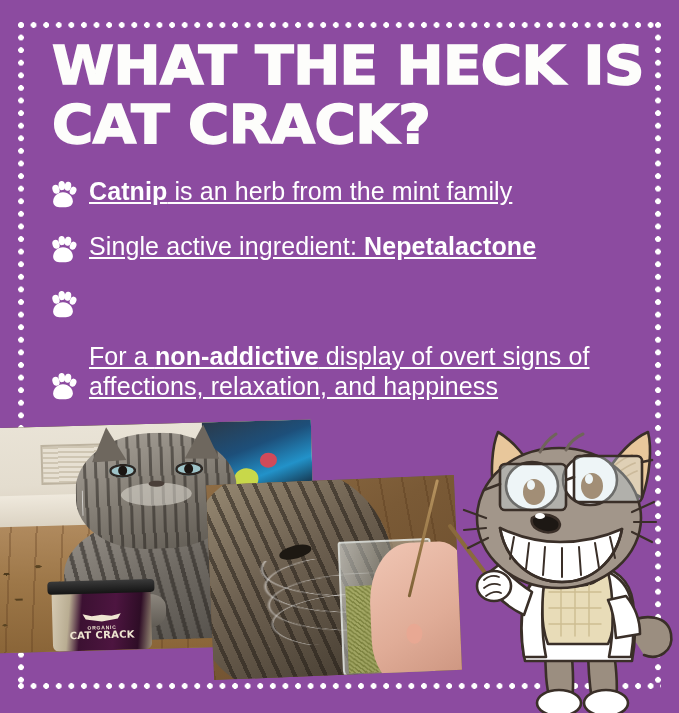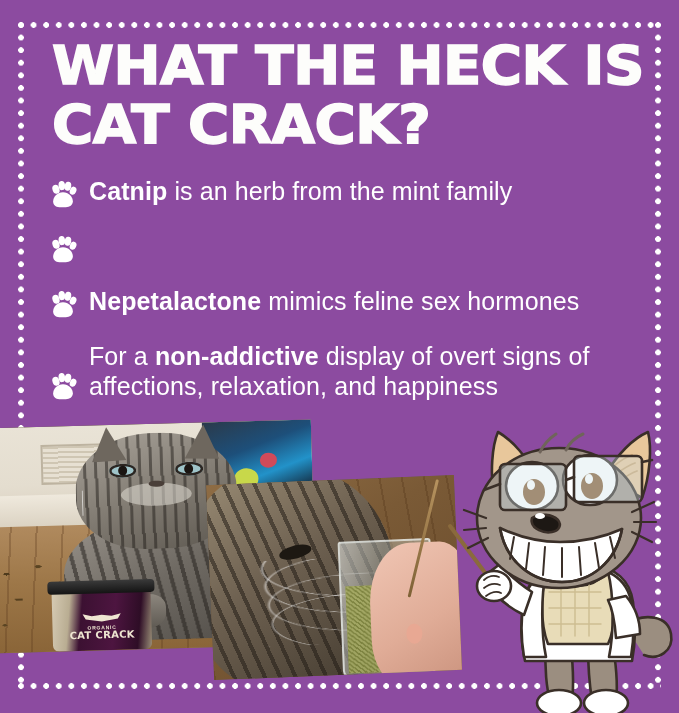--- a/index.html
+++ b/index.html
@@ -55,21 +55,21 @@
     display:flex;align-items:flex-start;
     margin-bottom:22px;
   }
   .bullet:last-child{margin-bottom:0;align-items:flex-end;}
   .paw{
     flex:0 0 auto;width:30px;height:30px;margin-right:11px;margin-top:3px;
   }
   .paw svg{display:block;width:30px;height:30px;}
   .btext{
     font-size:25px;line-height:30px;font-weight:400;
-    color:#ffffff;letter-spacing:0.1px;
+    color:#ffffff;letter-spacing:0.1px;text-decoration:underline;
   }
   .btext b{font-weight:700;}
 
   
   .photos{position:absolute;left:0;top:402px;width:679px;height:311px;}
 
   .photo{position:absolute;overflow:hidden;background:#6b5a48;}
 
   
   .photo-left{
@@ -225,33 +225,33 @@
     <div class="bullet">
       <span class="paw">
         <svg viewBox="0 0 64 64" aria-hidden="true">
           <ellipse cx="17" cy="22" rx="7.4" ry="9.6" fill="#fff" transform="rotate(-20 17 22)"></ellipse>
           <ellipse cx="29.5" cy="14" rx="7" ry="9.8" fill="#fff" transform="rotate(-7 29.5 14)"></ellipse>
           <ellipse cx="42.5" cy="15.5" rx="7" ry="9.6" fill="#fff" transform="rotate(10 42.5 15.5)"></ellipse>
           <ellipse cx="53.5" cy="25" rx="6.8" ry="8.8" fill="#fff" transform="rotate(24 53.5 25)"></ellipse>
           <path d="M32 28c12 0 21 9.5 21 19.5C53 56 46 60 38 60h-14c-8 0-13-4.6-13-12C11 37.6 20 28 32 28z" fill="#fff"></path>
         </svg>
       </span>
+      <span class="btext">Single active ingredient: <b>Nepetalactone</b></span>
     </div>
 
     <div class="bullet">
       <span class="paw">
         <svg viewBox="0 0 64 64" aria-hidden="true">
           <ellipse cx="17" cy="22" rx="7.4" ry="9.6" fill="#fff" transform="rotate(-20 17 22)"></ellipse>
           <ellipse cx="29.5" cy="14" rx="7" ry="9.8" fill="#fff" transform="rotate(-7 29.5 14)"></ellipse>
           <ellipse cx="42.5" cy="15.5" rx="7" ry="9.6" fill="#fff" transform="rotate(10 42.5 15.5)"></ellipse>
           <ellipse cx="53.5" cy="25" rx="6.8" ry="8.8" fill="#fff" transform="rotate(24 53.5 25)"></ellipse>
           <path d="M32 28c12 0 21 9.5 21 19.5C53 56 46 60 38 60h-14c-8 0-13-4.6-13-12C11 37.6 20 28 32 28z" fill="#fff"></path>
         </svg>
       </span>
-      <span class="btext"><b>Nepetalactone</b> mimics feline sex hormones</span>
     </div>
 
     <div class="bullet">
       <span class="paw">
         <svg viewBox="0 0 64 64" aria-hidden="true">
           <ellipse cx="17" cy="22" rx="7.4" ry="9.6" fill="#fff" transform="rotate(-20 17 22)"></ellipse>
           <ellipse cx="29.5" cy="14" rx="7" ry="9.8" fill="#fff" transform="rotate(-7 29.5 14)"></ellipse>
           <ellipse cx="42.5" cy="15.5" rx="7" ry="9.6" fill="#fff" transform="rotate(10 42.5 15.5)"></ellipse>
           <ellipse cx="53.5" cy="25" rx="6.8" ry="8.8" fill="#fff" transform="rotate(24 53.5 25)"></ellipse>
           <path d="M32 28c12 0 21 9.5 21 19.5C53 56 46 60 38 60h-14c-8 0-13-4.6-13-12C11 37.6 20 28 32 28z" fill="#fff"></path>

